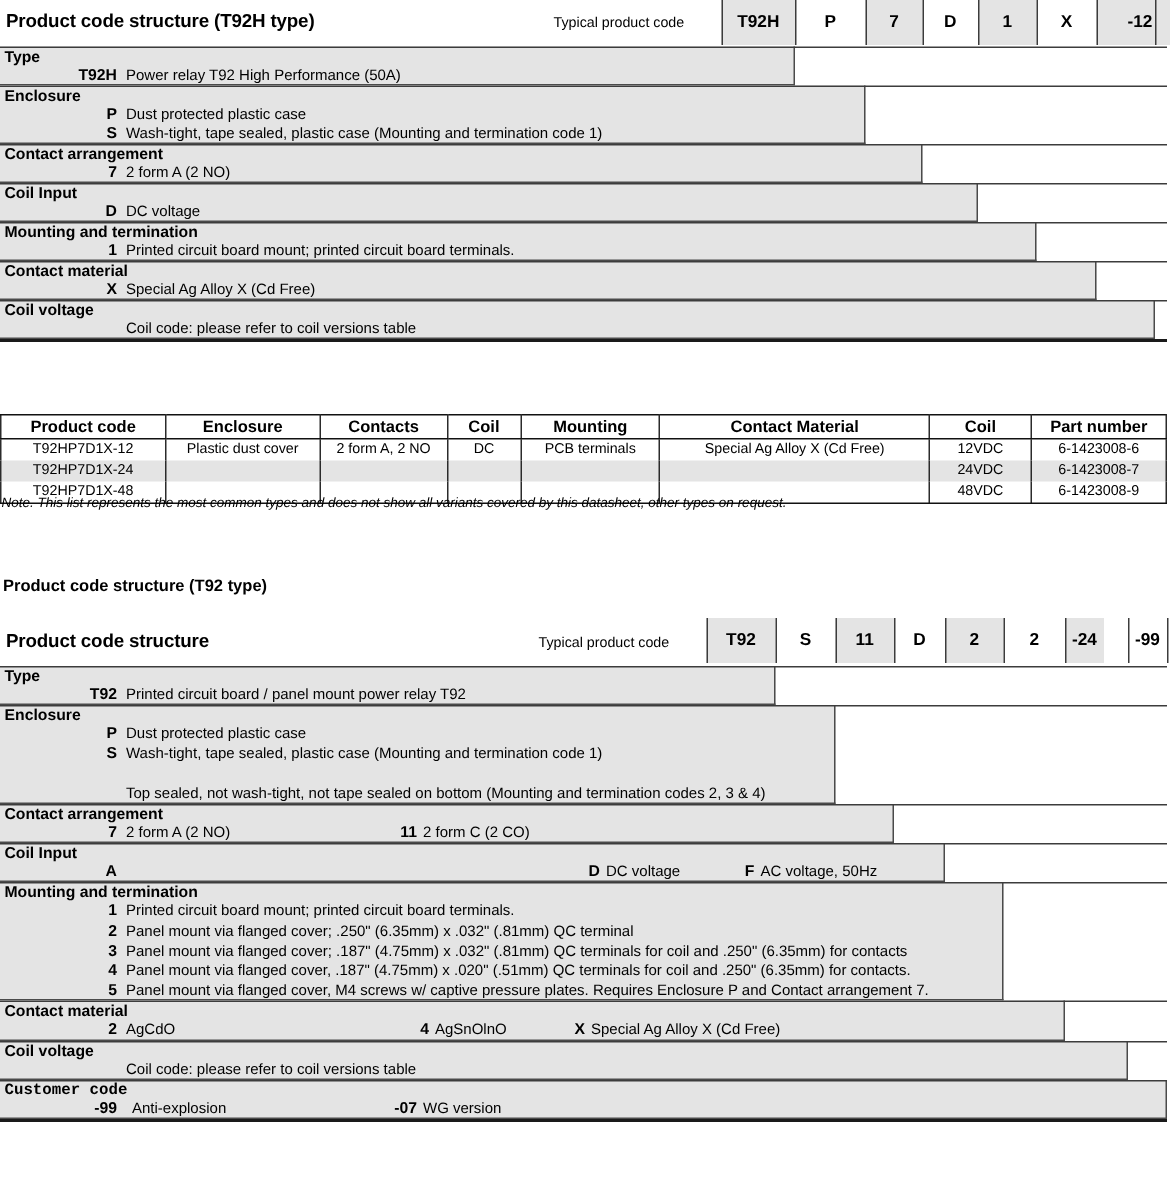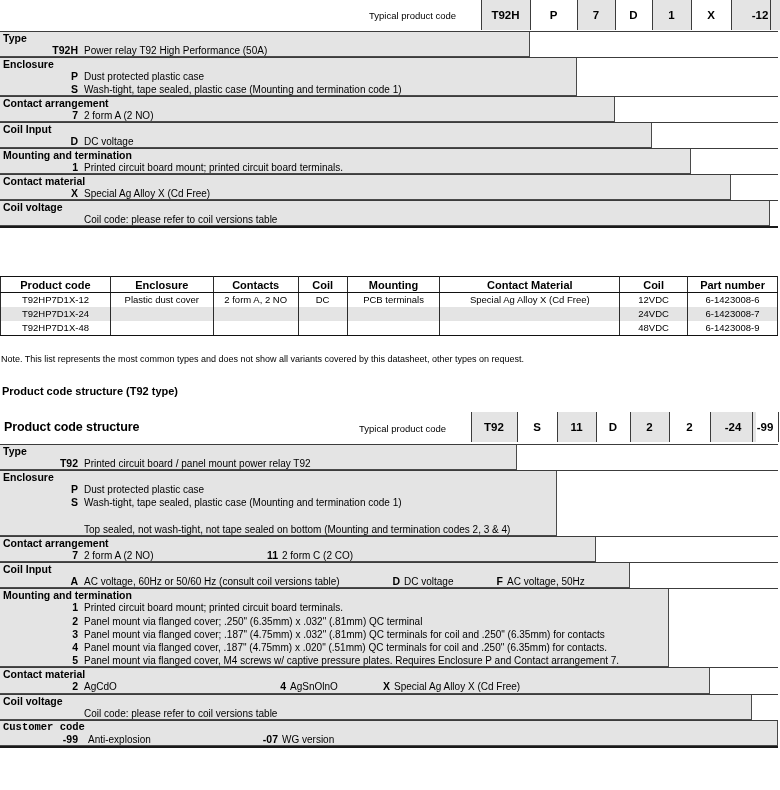--- a/index.html
+++ b/index.html
@@ -70,20 +70,21 @@
     border-bottom:1.6px solid #111;
     height:16px;
   }
   .ptable tbody tr.alt td { background:#e4e4e4; }
   .ptable tbody tr:last-child td { border-bottom:1.6px solid #111; }
 </style>
 </head>
 <body>
 
 <div class="diagram" id="sec1" style="top:0;width:780px;height:255px;">
+    <div class="ttl" style="position: absolute; left: 4px; top: 7px;">Product code structure (T92H type)</div>
     <div class="tpc" style="position: absolute; left: 369px; top: 10px;">Typical product code</div>
     <div class="codebox shade" style="left: 481px; width: 49px; top: 0px;">T92H</div>
     <div class="codebox" style="left: 530px; width: 47px; top: 0px;">P</div>
     <div class="codebox shade" style="left: 577px; width: 38px; top: 0px;">7</div>
     <div class="codebox" style="left: 615px; width: 37px; top: 0px;">D</div>
     <div class="codebox shade" style="left: 652px; width: 39px; top: 0px;">1</div>
     <div class="codebox" style="left: 691px; width: 40px; top: 0px;">X</div>
     <div class="codebox shade" style="left: 731px; width: 58px; top: 0px;">-12</div>
     <div class="codesep" style="left: 481px; top: 0px; height: 30px;"></div>
     <div class="codesep" style="left: 530px; top: 0px; height: 30px;"></div>
@@ -172,34 +173,34 @@
         <td></td>
         <td></td>
         <td></td>
         <td></td>
         <td>48VDC</td>
         <td>6-1423008-9</td>
       </tr>
     </tbody>
 </table>
 
-<div class="note" style="position:absolute;left:1px;top:354px;">Note. This list represents the most common types and does not show all variants covered by this datasheet, other types on request.</div>
+<div class="note" style="position:absolute;left:1px;top:330px;font-style:italic;">Note. This list represents the most common types and does not show all variants covered by this datasheet, other types on request.</div>
 
 <div class="grp" style="position:absolute;left:2px;top:385px;font-size:11px;">Product code structure (T92 type)</div>
 
 <div class="diagram" id="sec2" style="top:412px;width:780px;height:372px;">
     <div class="ttl" style="position: absolute; left: 4px; top: 8px;">Product code structure</div>
     <div class="tpc" style="position: absolute; left: 359px; top: 11px;">Typical product code</div>
     <div class="codebox shade" style="left: 471px; width: 46px; top: 0px;">T92</div>
     <div class="codebox" style="left: 517px; width: 40px; top: 0px;">S</div>
     <div class="codebox shade" style="left: 557px; width: 39px; top: 0px;">11</div>
     <div class="codebox" style="left: 596px; width: 34px; top: 0px;">D</div>
     <div class="codebox shade" style="left: 630px; width: 39px; top: 0px;">2</div>
     <div class="codebox" style="left: 669px; width: 41px; top: 0px;">2</div>
-    <div class="codebox shade" style="left: 710px; width: 46px; top: 0px;">-24</div>
+    <div class="codebox shade" style="left: 710px; width: 26px; top: 0px;">-24</div>
     <div class="codebox" style="left: 752px; width: 26px; top: 0px;">-99</div>
     <div class="codesep" style="left: 471px; top: 0px; height: 30px;"></div>
     <div class="codesep" style="left: 517px; top: 0px; height: 30px;"></div>
     <div class="codesep" style="left: 557px; top: 0px; height: 30px;"></div>
     <div class="codesep" style="left: 596px; top: 0px; height: 30px;"></div>
     <div class="codesep" style="left: 630px; top: 0px; height: 30px;"></div>
     <div class="codesep" style="left: 669px; top: 0px; height: 30px;"></div>
     <div class="codesep" style="left: 710px; top: 0px; height: 30px;"></div>
     <div class="codesep" style="left: 752px; top: 0px; height: 30px;"></div>
     <div class="codesep" style="left: 778px; top: 0px; height: 30px;"></div>
@@ -220,21 +221,20 @@
     <div class="hr" style="top: 124px; width: 778px;"></div>
     <div class="glabel" style="left: 3px; top: 125px;">Contact arrangement</div>
     <div class="gcode" style="left: 52px; width: 26px; top: 137px;">7</div>
     <div class="gdesc" style="left: 84px; top: 138px;">2 form A (2 NO)</div>
     <div class="gcode" style="left: 262px; width: 16px; top: 137px;">11</div>
     <div class="gdesc" style="left: 282px; top: 138px; text-align: right;">2 form C (2 CO)</div>
     <div class="stair" style="left: 0px; top: 150.2px; width: 630px; height: 26.2px;"></div>
     <div class="hr" style="top: 150.2px; width: 778px;"></div>
     <div class="glabel" style="left: 3px; top: 151.2px;">Coil Input</div>
     <div class="gcode" style="left: 52px; width: 26px; top: 163.2px;">A</div>
-    <div class="gdesc" style="left: 84px; top: 164.2px;">AC voltage, 60Hz or 50/60 Hz (consult coil versions table)</div>
     <div class="gcode" style="left: 384px; width: 16px; top: 163.2px;">D</div>
     <div class="gdesc" style="left: 404px; top: 164.2px;">DC voltage</div>
     <div class="gcode" style="left: 487px; width: 16px; top: 163.2px;">F</div>
     <div class="gdesc" style="left: 507px; top: 164.2px;">AC voltage, 50Hz</div>
     <div class="stair" style="left: 0px; top: 176.4px; width: 669px; height: 79px;"></div>
     <div class="hr" style="top: 176.4px; width: 778px;"></div>
     <div class="glabel" style="left: 3px; top: 177.4px;">Mounting and termination</div>
     <div class="gcode" style="left: 52px; width: 26px; top: 189.4px;">1</div>
     <div class="gdesc" style="left: 84px; top: 190.4px;">Printed circuit board mount; printed circuit board terminals.</div>
     <div class="gcode" style="left: 52px; width: 26px; top: 202.6px;">2</div>

